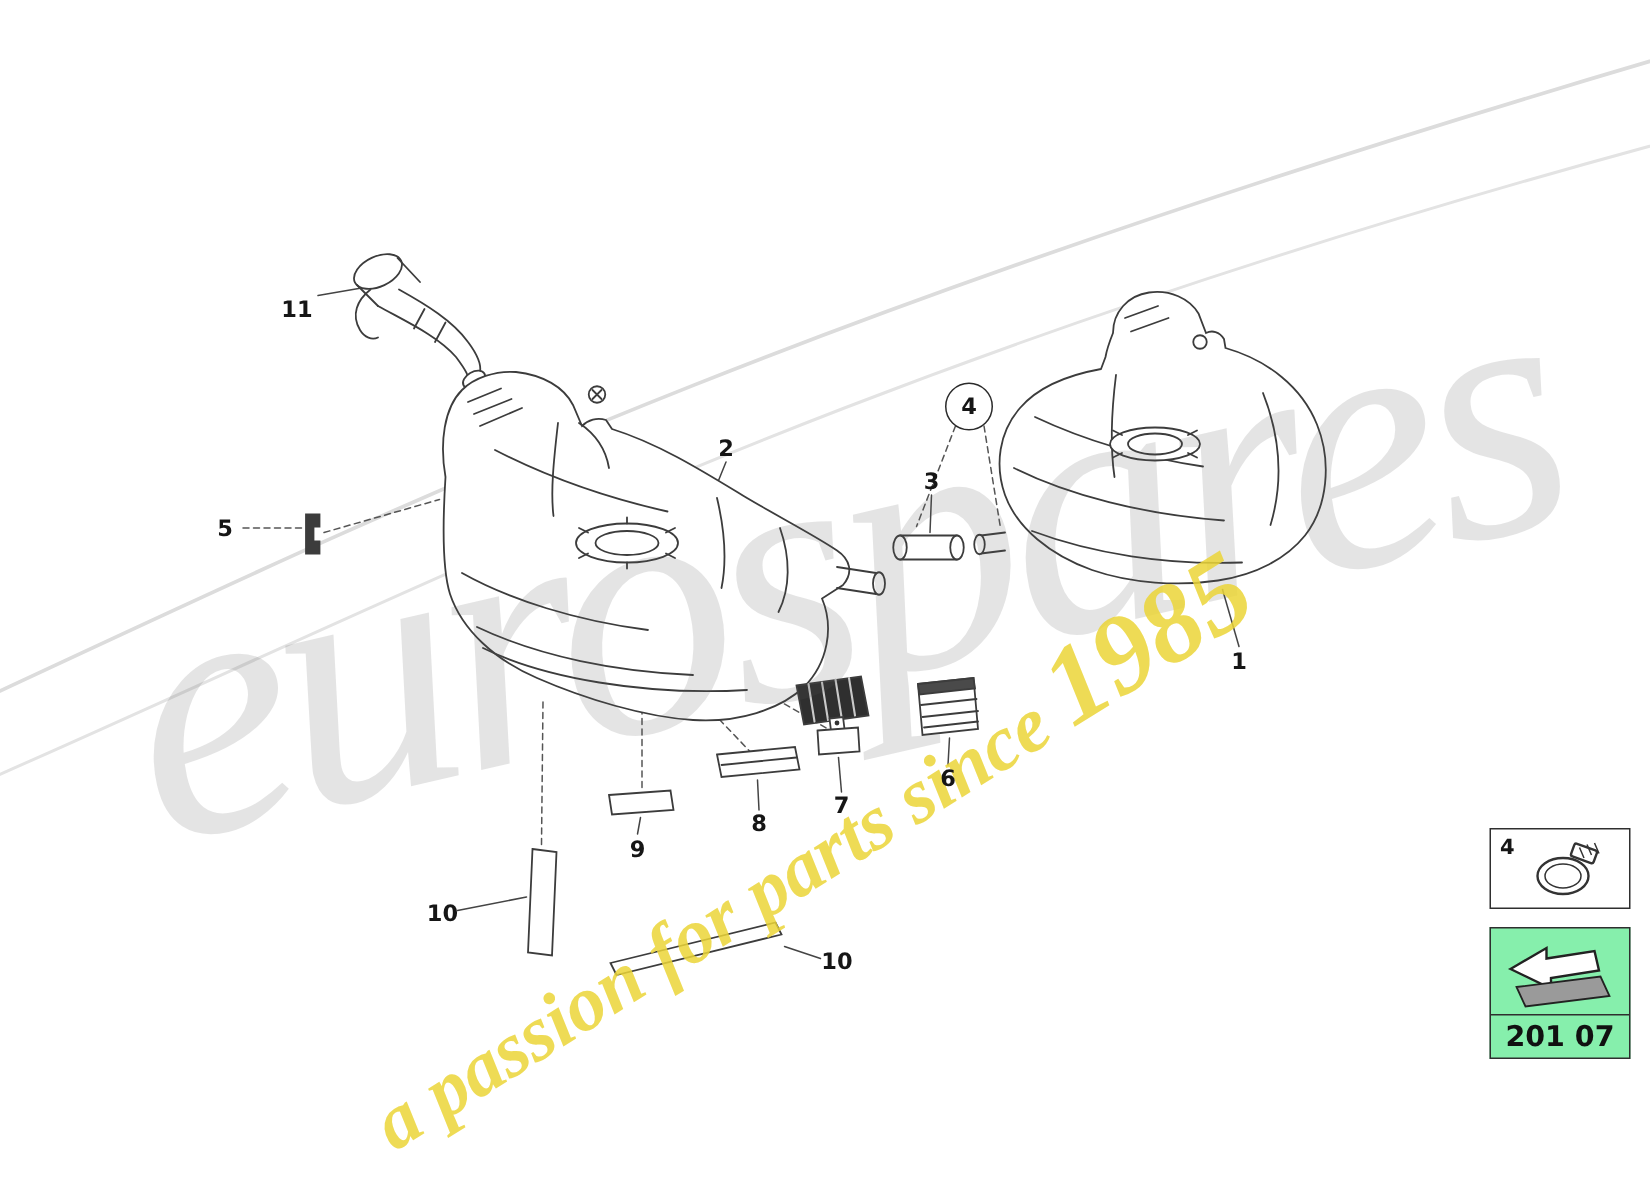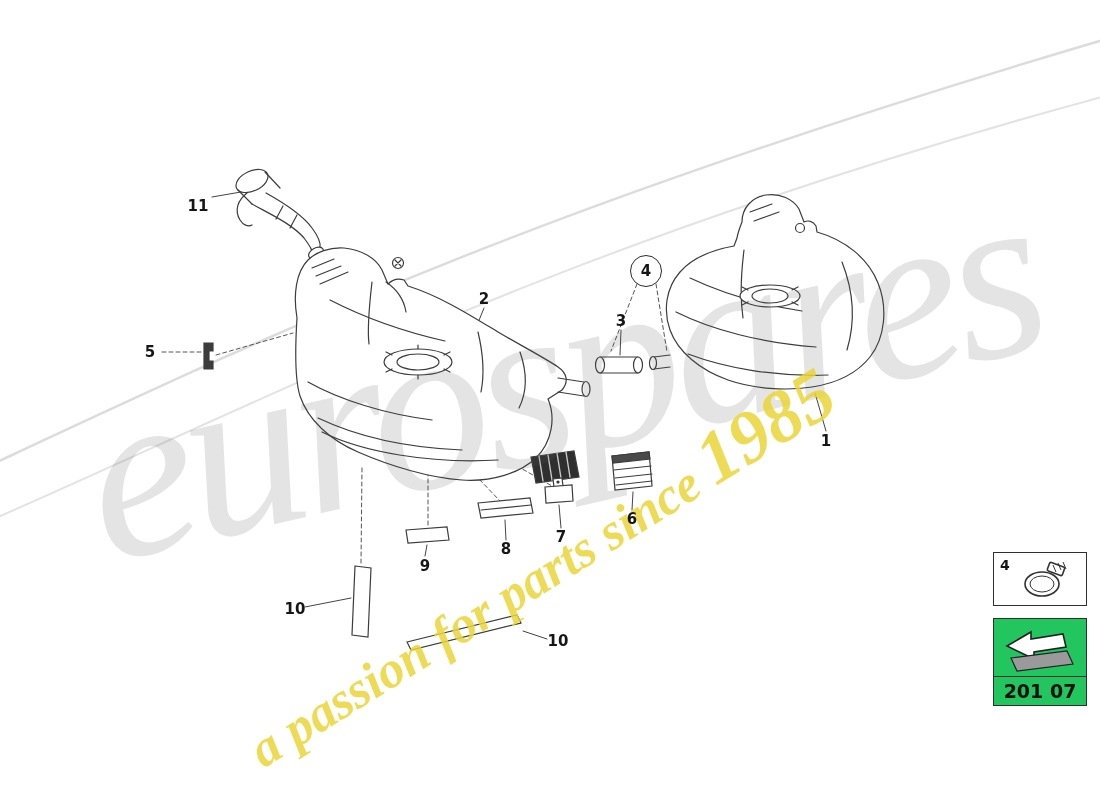--- a/index.html
+++ b/index.html
@@ -40,21 +40,21 @@
   
   .legend-clamp{
     position:absolute;left:993px;top:552px;width:92px;height:52px;
     border:1.5px solid #2f2f2f;background:#fff;z-index:7;
   }
   .legend-clamp .legend-num{
     position:absolute;left:6px;top:4px;font-weight:bold;font-size:14px;color:#161616;
   }
   .legend-code{
     position:absolute;left:993px;top:618px;width:92px;height:86px;
-    border:1.5px solid #2f2f2f;background:#22c55e;z-index:7;
+    border:1.5px solid #2f2f2f;background:#86efac;z-index:7;
     display:flex;flex-direction:column;
   }
   .legend-code .icon-area{flex:1;display:flex;align-items:center;justify-content:center;}
   .legend-code .code-text{
     border-top:1.5px solid #2f2f2f;text-align:center;font-weight:bold;
     font-size:19px;padding:3px 0;color:#111;font-family:"DejaVu Sans", sans-serif;
   }
 </style>
 </head>
 <body>

